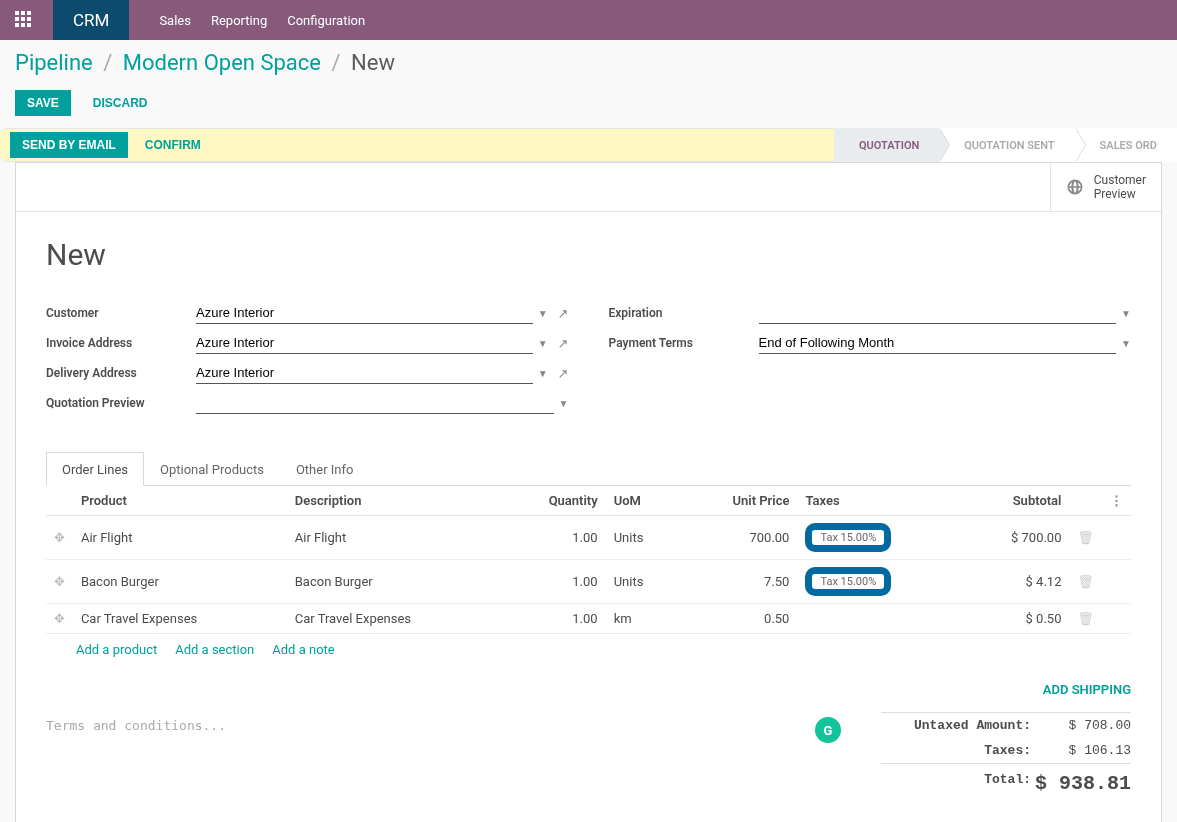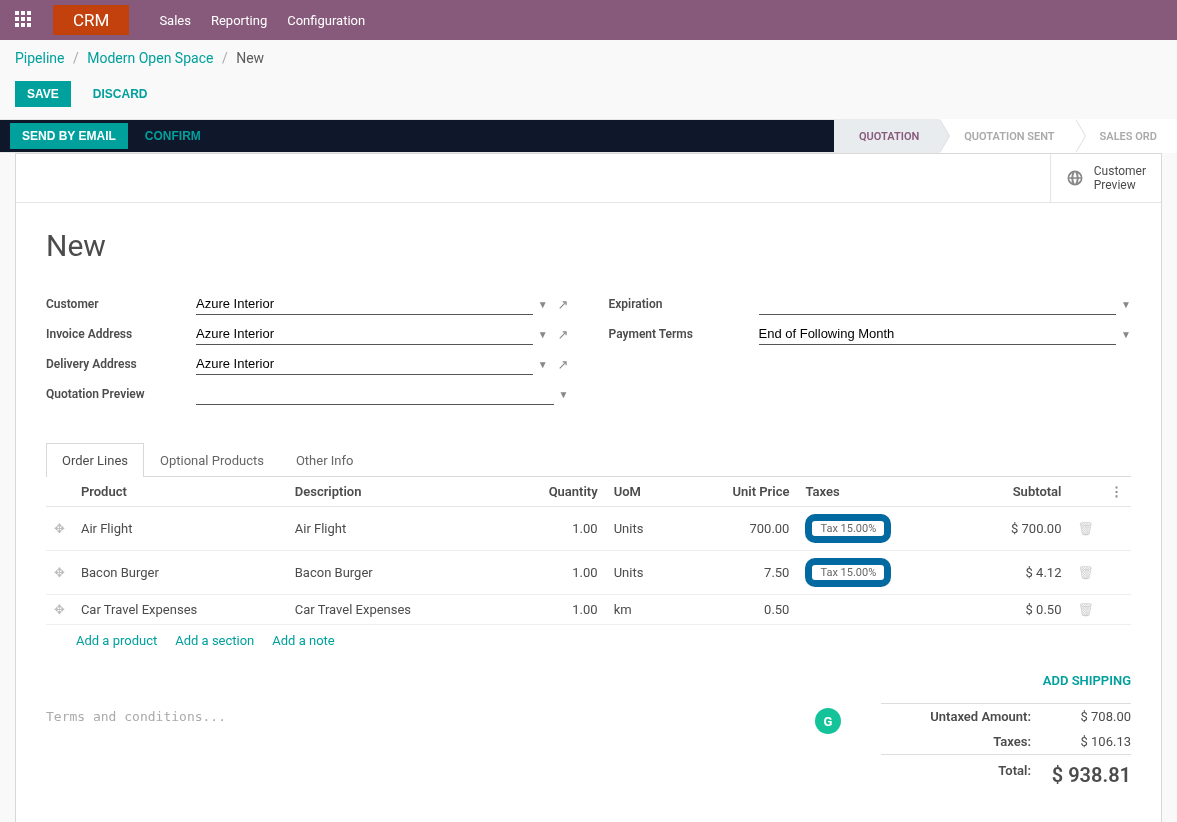--- a/index.html
+++ b/index.html
@@ -1,30 +1,30 @@
 <!DOCTYPE html>
 <html><head>
 <meta charset="utf-8">
 <style>
 * { box-sizing: border-box; margin: 0; padding: 0; }
 body { font-family: -apple-system, BlinkMacSystemFont, "Segoe UI", Roboto, sans-serif; font-size: 13px; color: #4c4c4c; background: #f9f9f9; }
 .topbar { background: #875A7B; height: 40px; display: flex; align-items: center; padding: 0 15px; color: #fff; }
 .apps-icon { width: 18px; height: 18px; display: grid; grid-template-columns: repeat(3,4px); grid-template-rows: repeat(3,4px); gap: 2px; margin-right: 20px; cursor: pointer; }
 .apps-icon span { background: #fff; width: 4px; height: 4px; }
-.app-title { background: #c2410c; padding: 0 20px; height: 30px; display: flex; align-items: center; font-size: 17px; font-weight: 400; margin-right: 30px; }
+.app-title { background: #0c4a6e; padding: 0 20px; height: 40px; display: flex; align-items: center; font-size: 17px; font-weight: 400; margin-right: 30px; }
 .topnav { display: flex; gap: 20px; }
 .topnav a { color: #fff; text-decoration: none; font-size: 13px; cursor: pointer; }
-.breadcrumb { padding: 10px 15px; font-size: 14px; color: #5c5c5c; }
+.breadcrumb { padding: 10px 15px; font-size: 22px; color: #5c5c5c; }
 .breadcrumb a { color: #00A09D; text-decoration: none; cursor: pointer; }
 .breadcrumb .sep { color: #aaa; margin: 0 5px; }
 .actions { padding: 5px 15px 12px; display: flex; gap: 10px; align-items: center; }
 .btn { border: none; padding: 6px 12px; font-size: 12px; font-weight: 600; cursor: pointer; }
 .btn-primary { background: #00A09D; color: #fff; }
 .btn-link { background: transparent; color: #00A09D; }
-.statusbar { background: #0f172a; border-top: 1px solid #e5e5e5; border-bottom: 1px solid #e5e5e5; display: flex; align-items: center; height: 34px; padding-left: 10px; }
+.statusbar { background: #fef9c3; border-top: 1px solid #e5e5e5; border-bottom: 1px solid #e5e5e5; display: flex; align-items: center; height: 34px; padding-left: 10px; border-radius: 7px; }
 .statusbar-left { display: flex; gap: 5px; }
 .btn-teal { background: #00A09D; color: #fff; padding: 6px 12px; font-size: 12px; font-weight: 600; border: none; cursor: pointer; }
 .btn-ghost { background: transparent; color: #00A09D; padding: 6px 12px; font-size: 12px; font-weight: 600; border: none; cursor: pointer; }
 .statusbar-right { margin-left: auto; display: flex; }
 .status-step { position: relative; padding: 0 20px 0 25px; height: 34px; display: flex; align-items: center; font-size: 11px; font-weight: 600; color: #aaa; background: #fff; }
 .status-step.active { background: #e9ecef; color: #875A7B; }
 .status-step::after { content: ""; position: absolute; right: -10px; top: 0; width: 0; height: 0; border-top: 17px solid transparent; border-bottom: 17px solid transparent; border-left: 10px solid #fff; z-index:2; }
 .status-step.active::after { border-left-color: #e9ecef; }
 .status-step::before { content: ""; position: absolute; right: -11px; top: 0; width: 0; height: 0; border-top: 17px solid transparent; border-bottom: 17px solid transparent; border-left: 10px solid #ddd; z-index:1; }
 .main { padding: 0 15px 30px; }
@@ -56,21 +56,21 @@
 .tax-pill { border: 7px solid #0369a1; border-radius: 10px; padding: 1px 8px; font-size: 11px; color: #666; display: inline-block; }
 .add-links { padding: 8px 0 0 30px; display: flex; gap: 18px; }
 .add-links a { color: #00A09D; cursor: pointer; font-size: 13px; }
 .add-shipping { text-align: right; margin-top: 25px; }
 .add-shipping a { color: #00A09D; font-weight: 600; font-size: 13px; cursor: pointer; }
 .bottom { display: flex; margin-top: 15px; gap: 40px; align-items: flex-start; }
 .terms { flex: 1; border: none; border-bottom: 0; padding: 6px 0; font-size: 13px; resize: none; background: transparent; }
 .terms::placeholder { color: #aaa; }
 .grammarly { width: 26px; height: 26px; border-radius: 50%; background: #15c39a; color: #fff; display: flex; align-items: center; justify-content: center; font-weight: bold; margin-top: 5px; }
 .totals { width: 250px; border-top: 1px solid #ddd; }
-.totals .row { display: flex; padding: 5px 0; }
+.totals .row { display: flex; padding: 5px 0; font-family: Liberation Mono, monospace; }
 .totals .label { font-weight: 600; text-align: right; flex: 1; }
 .totals .val { width: 100px; text-align: right; }
 .totals .grand { border-top: 1px solid #ddd; padding-top: 8px; }
 .totals .grand .val { font-size: 20px; font-weight: 600; color: #4c4c4c; }
 .dots { cursor: pointer; color: #888; width: 12px; text-align: center; }
 </style>
 </head>
 <body>
 
 <div class="topbar">

